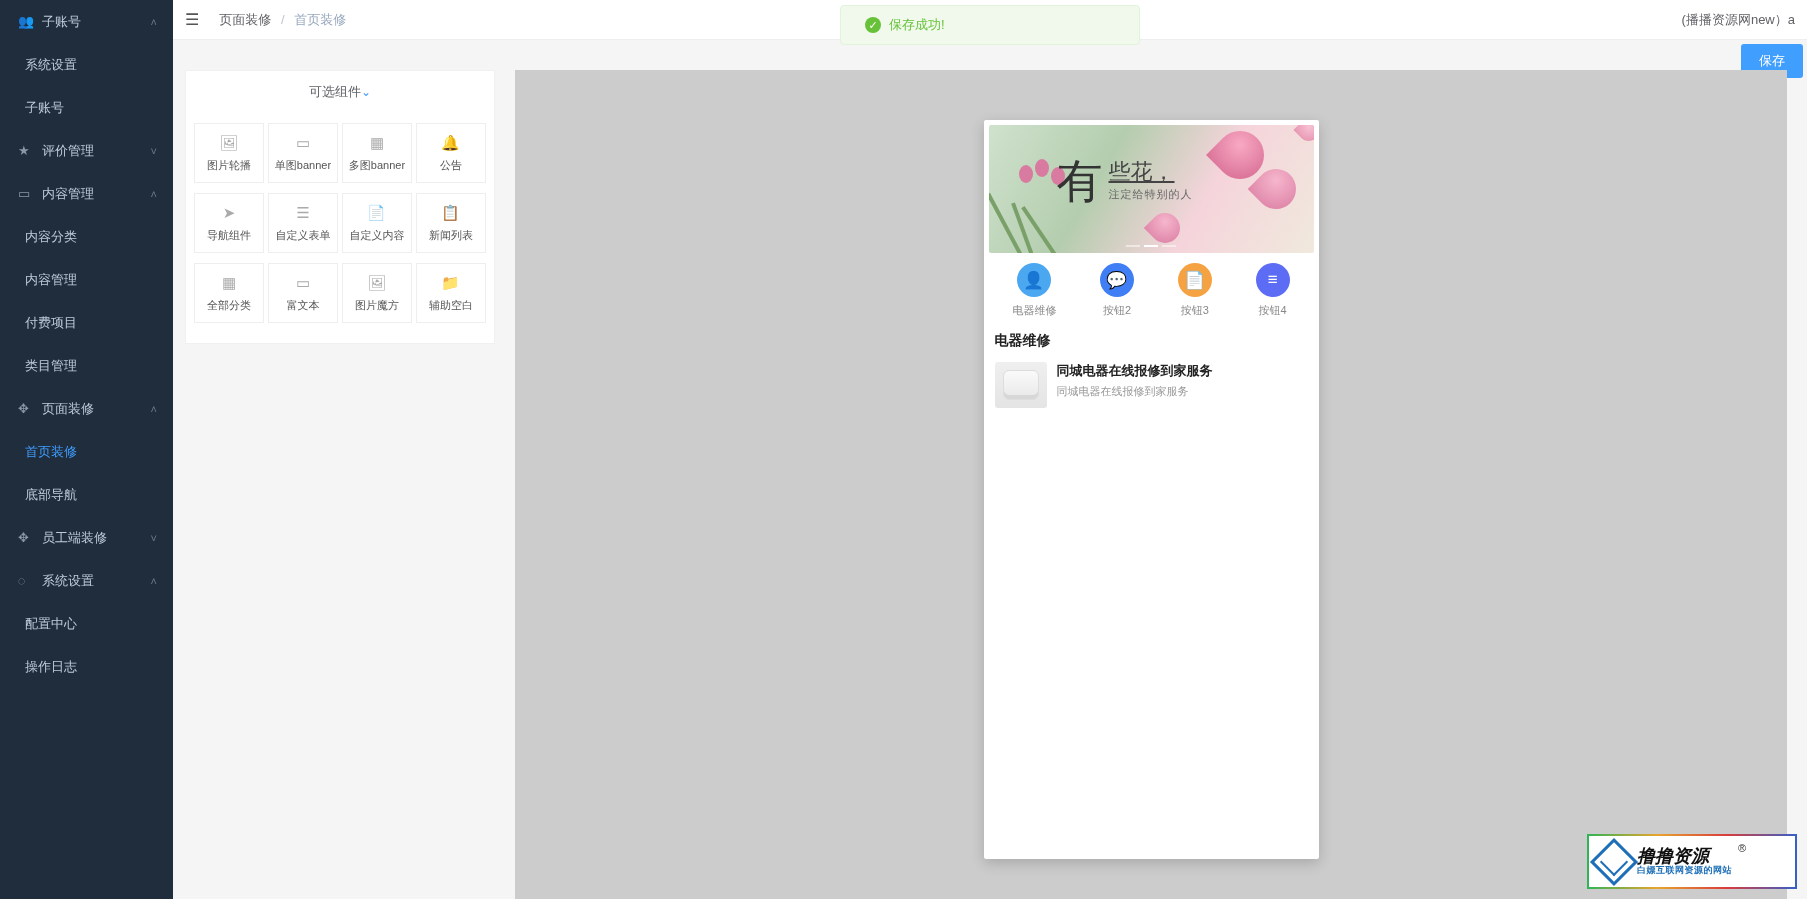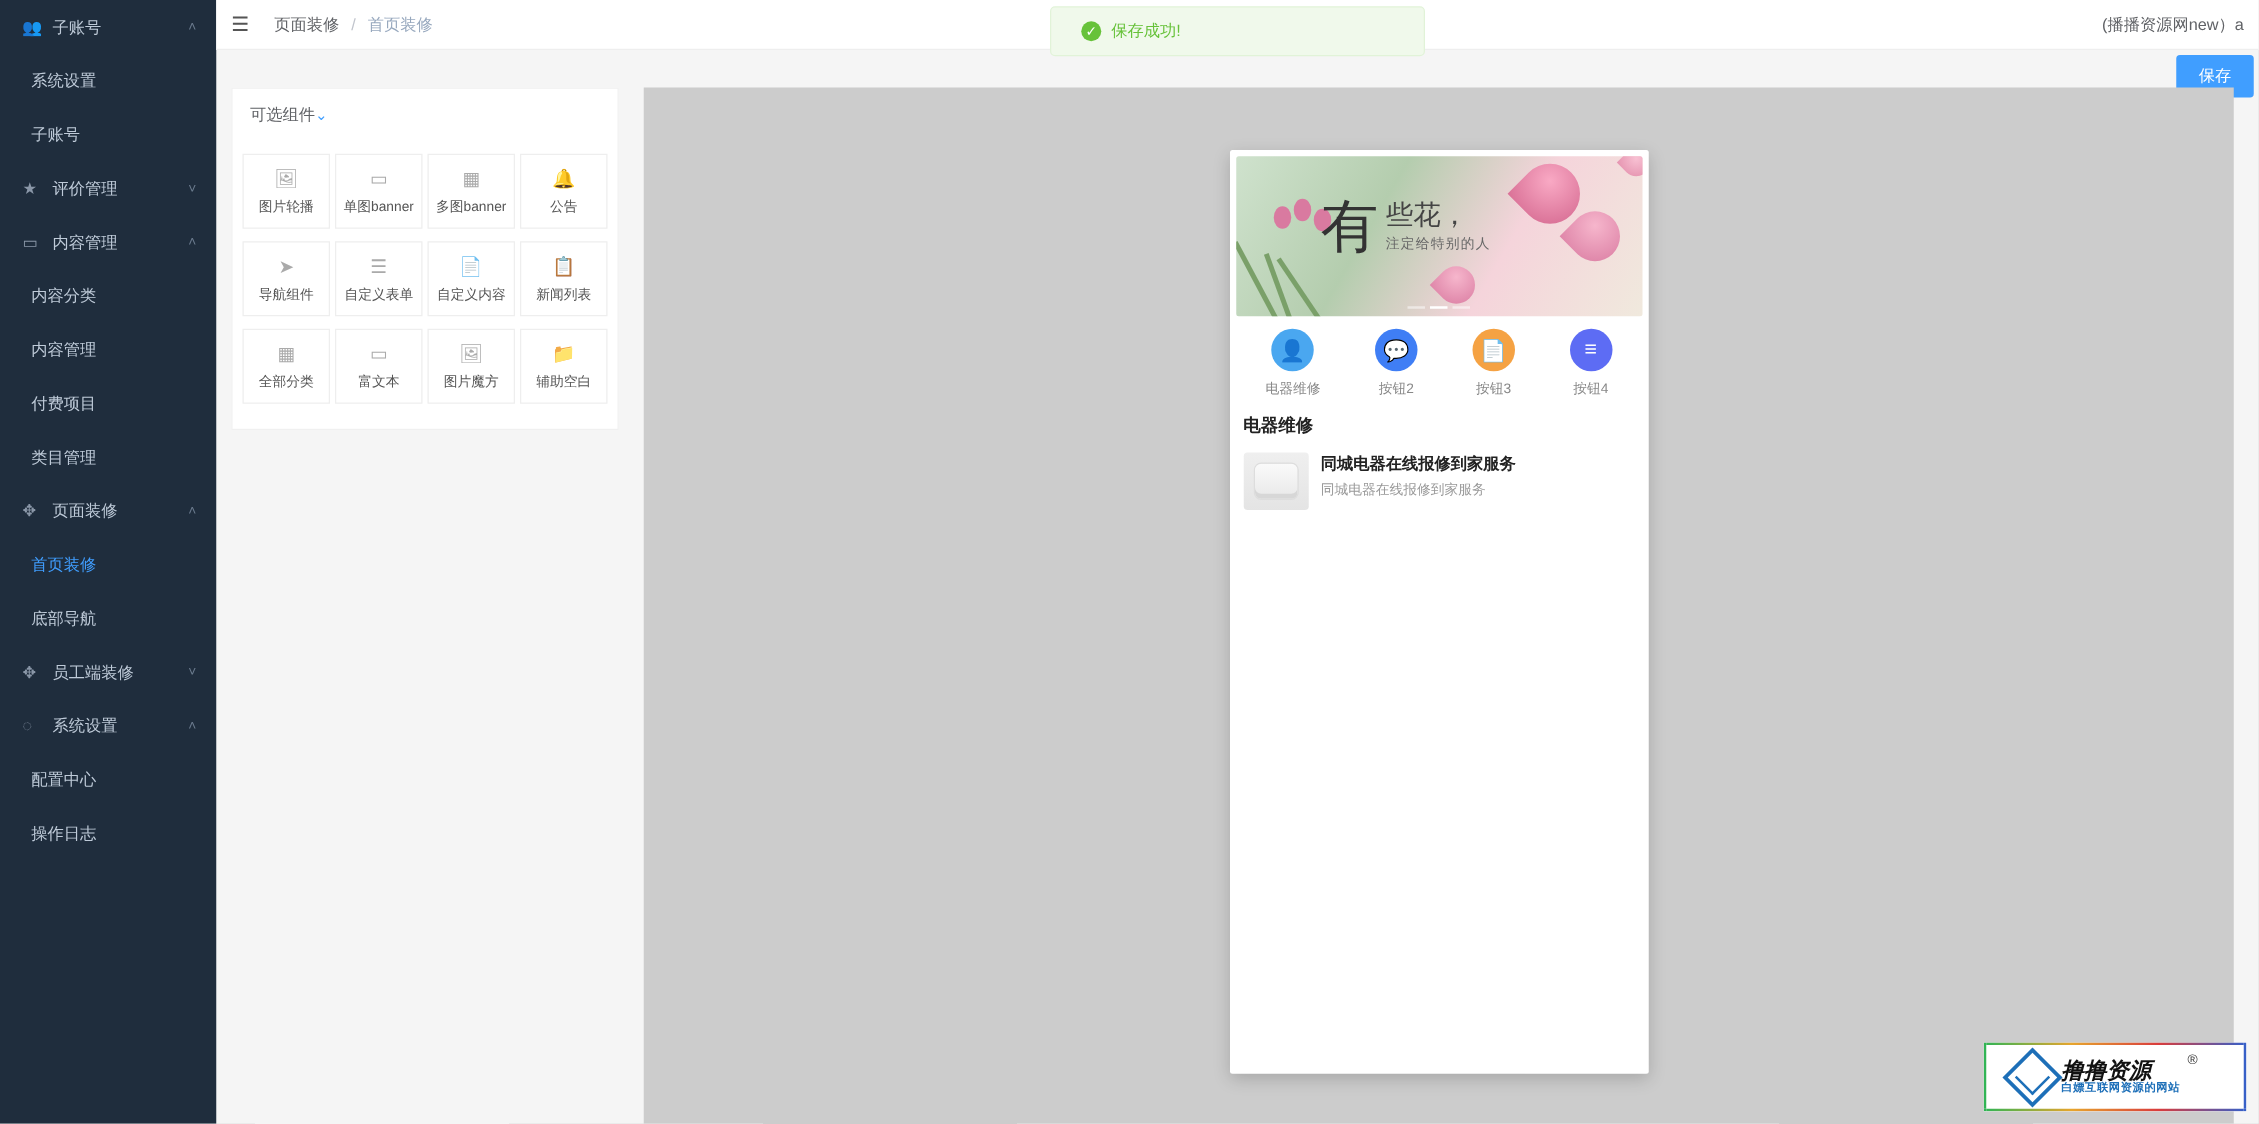--- a/index.html
+++ b/index.html
@@ -30,36 +30,36 @@
 .toast { position:absolute; left:50%; top:5px; transform:translateX(-50%); background:#f0f9eb; border:1px solid #e1f3d8; color:#67c23a; padding:10px 24px; border-radius:4px; font-size:13px; display:flex; align-items:center; gap:8px; min-width:300px; }
 .toast .check-circle { width:16px; height:16px; border-radius:50%; background:#67c23a; color:#fff; display:flex; align-items:center; justify-content:center; font-size:11px; }
 
 .save-bar { position:absolute; right:0; top:40px; padding:4px; }
 .save-btn { background:#409eff; color:#fff; border:none; border-radius:3px; padding:8px 18px; font-size:13px; cursor:pointer; }
 
 .content { flex:1; display:flex; position:relative; overflow:auto; }
 
 
 .palette { width:310px; background:#fff; margin-left:12px; margin-top:30px; align-self:flex-start; border:1px solid #f0f0f0; }
-.palette-header { display:flex; align-items:center; justify-content:flex-start; padding:12px 14px; font-size:13px; color:#606266; }
+.palette-header { display:flex; align-items:center; justify-content:center; padding:12px 14px; font-size:13px; color:#606266; }
 .palette-header .chev { color:#409eff; font-size:12px; }
 .palette-body { padding:10px 8px 20px 8px; display:grid; grid-template-columns:repeat(4,1fr); gap:10px 4px; }
 .palette-item { background:#fff; border:1px solid #eee; height:60px; display:flex; flex-direction:column; align-items:center; justify-content:center; gap:6px; cursor:grab; }
 .palette-item .pi-icon { font-size:15px; color:#aaa; }
 .palette-item .pi-label { font-size:11px; color:#555; white-space:nowrap; overflow:hidden; max-width:100%; }
 
 
 .canvas-wrap { flex:1; display:flex; justify-content:center; padding-top:50px; padding-bottom:40px; background:#ccc; margin:30px 20px 0 20px; }
 .device { width:335px; background:#fff; border-radius:2px; box-shadow:0 4px 14px rgba(0,0,0,0.18); padding:5px; min-height:560px; }
 
 .banner { width:100%; height:128px; border-radius:2px; background:linear-gradient(120deg,#cfe2cd 0%,#b4cdae 35%,#f5d4db 65%,#f0e9dd 100%); position:relative; overflow:hidden; }
 .banner-text { position:absolute; left:68px; top:36px; display:flex; align-items:flex-end; gap:4px; }
 .banner-text .big { font-size:46px; font-family:"STKaiti","KaiTi",serif; color:#333; line-height:0.9; }
 .banner-text .col { display:flex; flex-direction:column; margin-left:2px; }
-.banner-text .col .mid { font-size:22px; font-family:"STKaiti","KaiTi",serif; color:#444; line-height:1; }
+.banner-text .col .mid { font-size:22px; font-family:"STKaiti","KaiTi",serif; color:#444; line-height:1;text-decoration:underline; }
 .banner-text .col .sub { font-size:11px; color:#666; margin-top:4px; letter-spacing:1px; }
 .petal { position:absolute; border-radius:50% 50% 50% 0; transform:rotate(45deg); }
 .petal.p1{width:48px;height:48px;background:radial-gradient(circle at 35% 35%,#f9a9c4,#d2648c);right:50px;top:6px}
 .petal.p2{width:40px;height:40px;background:radial-gradient(circle at 35% 35%,#f6b6cc,#d97aa0);right:18px;top:44px}
 .petal.p3{width:30px;height:30px;background:radial-gradient(circle at 35% 35%,#f6b6cc,#d97aa0);right:134px;top:88px}
 .petal.p4{width:22px;height:22px;background:radial-gradient(circle at 40% 40%,#f8c1d3,#e28caa);right:-6px;top:-6px}
 .stalk{position:absolute;width:4px;background:#7aa069;transform:rotate(-28deg)}
 .stalk.s1{height:80px;left:16px;bottom:-16px}
 .stalk.s2{height:70px;left:34px;bottom:-18px;transform:rotate(-20deg)}
 .stalk.s3{height:72px;left:52px;bottom:-20px;transform:rotate(-34deg)}
@@ -78,21 +78,21 @@
 
 .section-title { font-size:14px; font-weight:bold; padding:4px 6px 8px 6px; color:#222; }
 
 .list-item { display:flex; gap:10px; padding:4px 6px; }
 .thumb { width:52px; height:46px; border-radius:3px; background:linear-gradient(#efefef,#e4e4e4); position:relative; display:flex; align-items:center; justify-content:center; }
 .thumb::after{content:"";width:34px;height:28px;border-radius:6px;background:linear-gradient(#fafafa,#e8e8e8);border:1px solid #ddd;box-shadow:inset 0 -4px 0 #d7d7d7}
 .list-text .lt-title { font-size:13px; color:#222; font-weight:600; }
 .list-text .lt-sub { font-size:11px; color:#999; margin-top:4px; }
 
 
-.watermark { position:fixed; right:10px; bottom:10px; width:210px; height:55px; border:2px solid; border-image:linear-gradient(90deg,#30b455,#e7a52d,#d93c3c,#3660c8) 1; background:#fff; display:flex; align-items:center; padding:4px 20px; gap:6px; }
+.watermark { position:fixed; right:10px; bottom:10px; width:210px; height:55px; border:2px solid; border-image:linear-gradient(90deg,#30b455,#e7a52d,#d93c3c,#3660c8) 1; background:#fff; display:flex; align-items:center; padding:4px 8px; gap:6px; }
 .watermark .logo-diamond { width:34px; height:34px; transform:rotate(45deg); border:3px solid #1d6fb8; position:relative; }
 .watermark .logo-diamond::before{content:"";position:absolute;inset:4px;border:2px solid #1d6fb8;border-left:none;border-top:none}
 .watermark .wm-txt { display:flex; flex-direction:column; line-height:1.1; }
 .watermark .wm-main { font-size:18px; font-weight:900; color:#111; font-style:italic; }
 .watermark .wm-sub { font-size:9px; color:#1d6fb8; font-weight:700; letter-spacing:0.5px; }
 .watermark .reg { font-size:11px; align-self:flex-start; margin-top:2px; color:#333; }
 </style>
 </head>
 <body>
 

